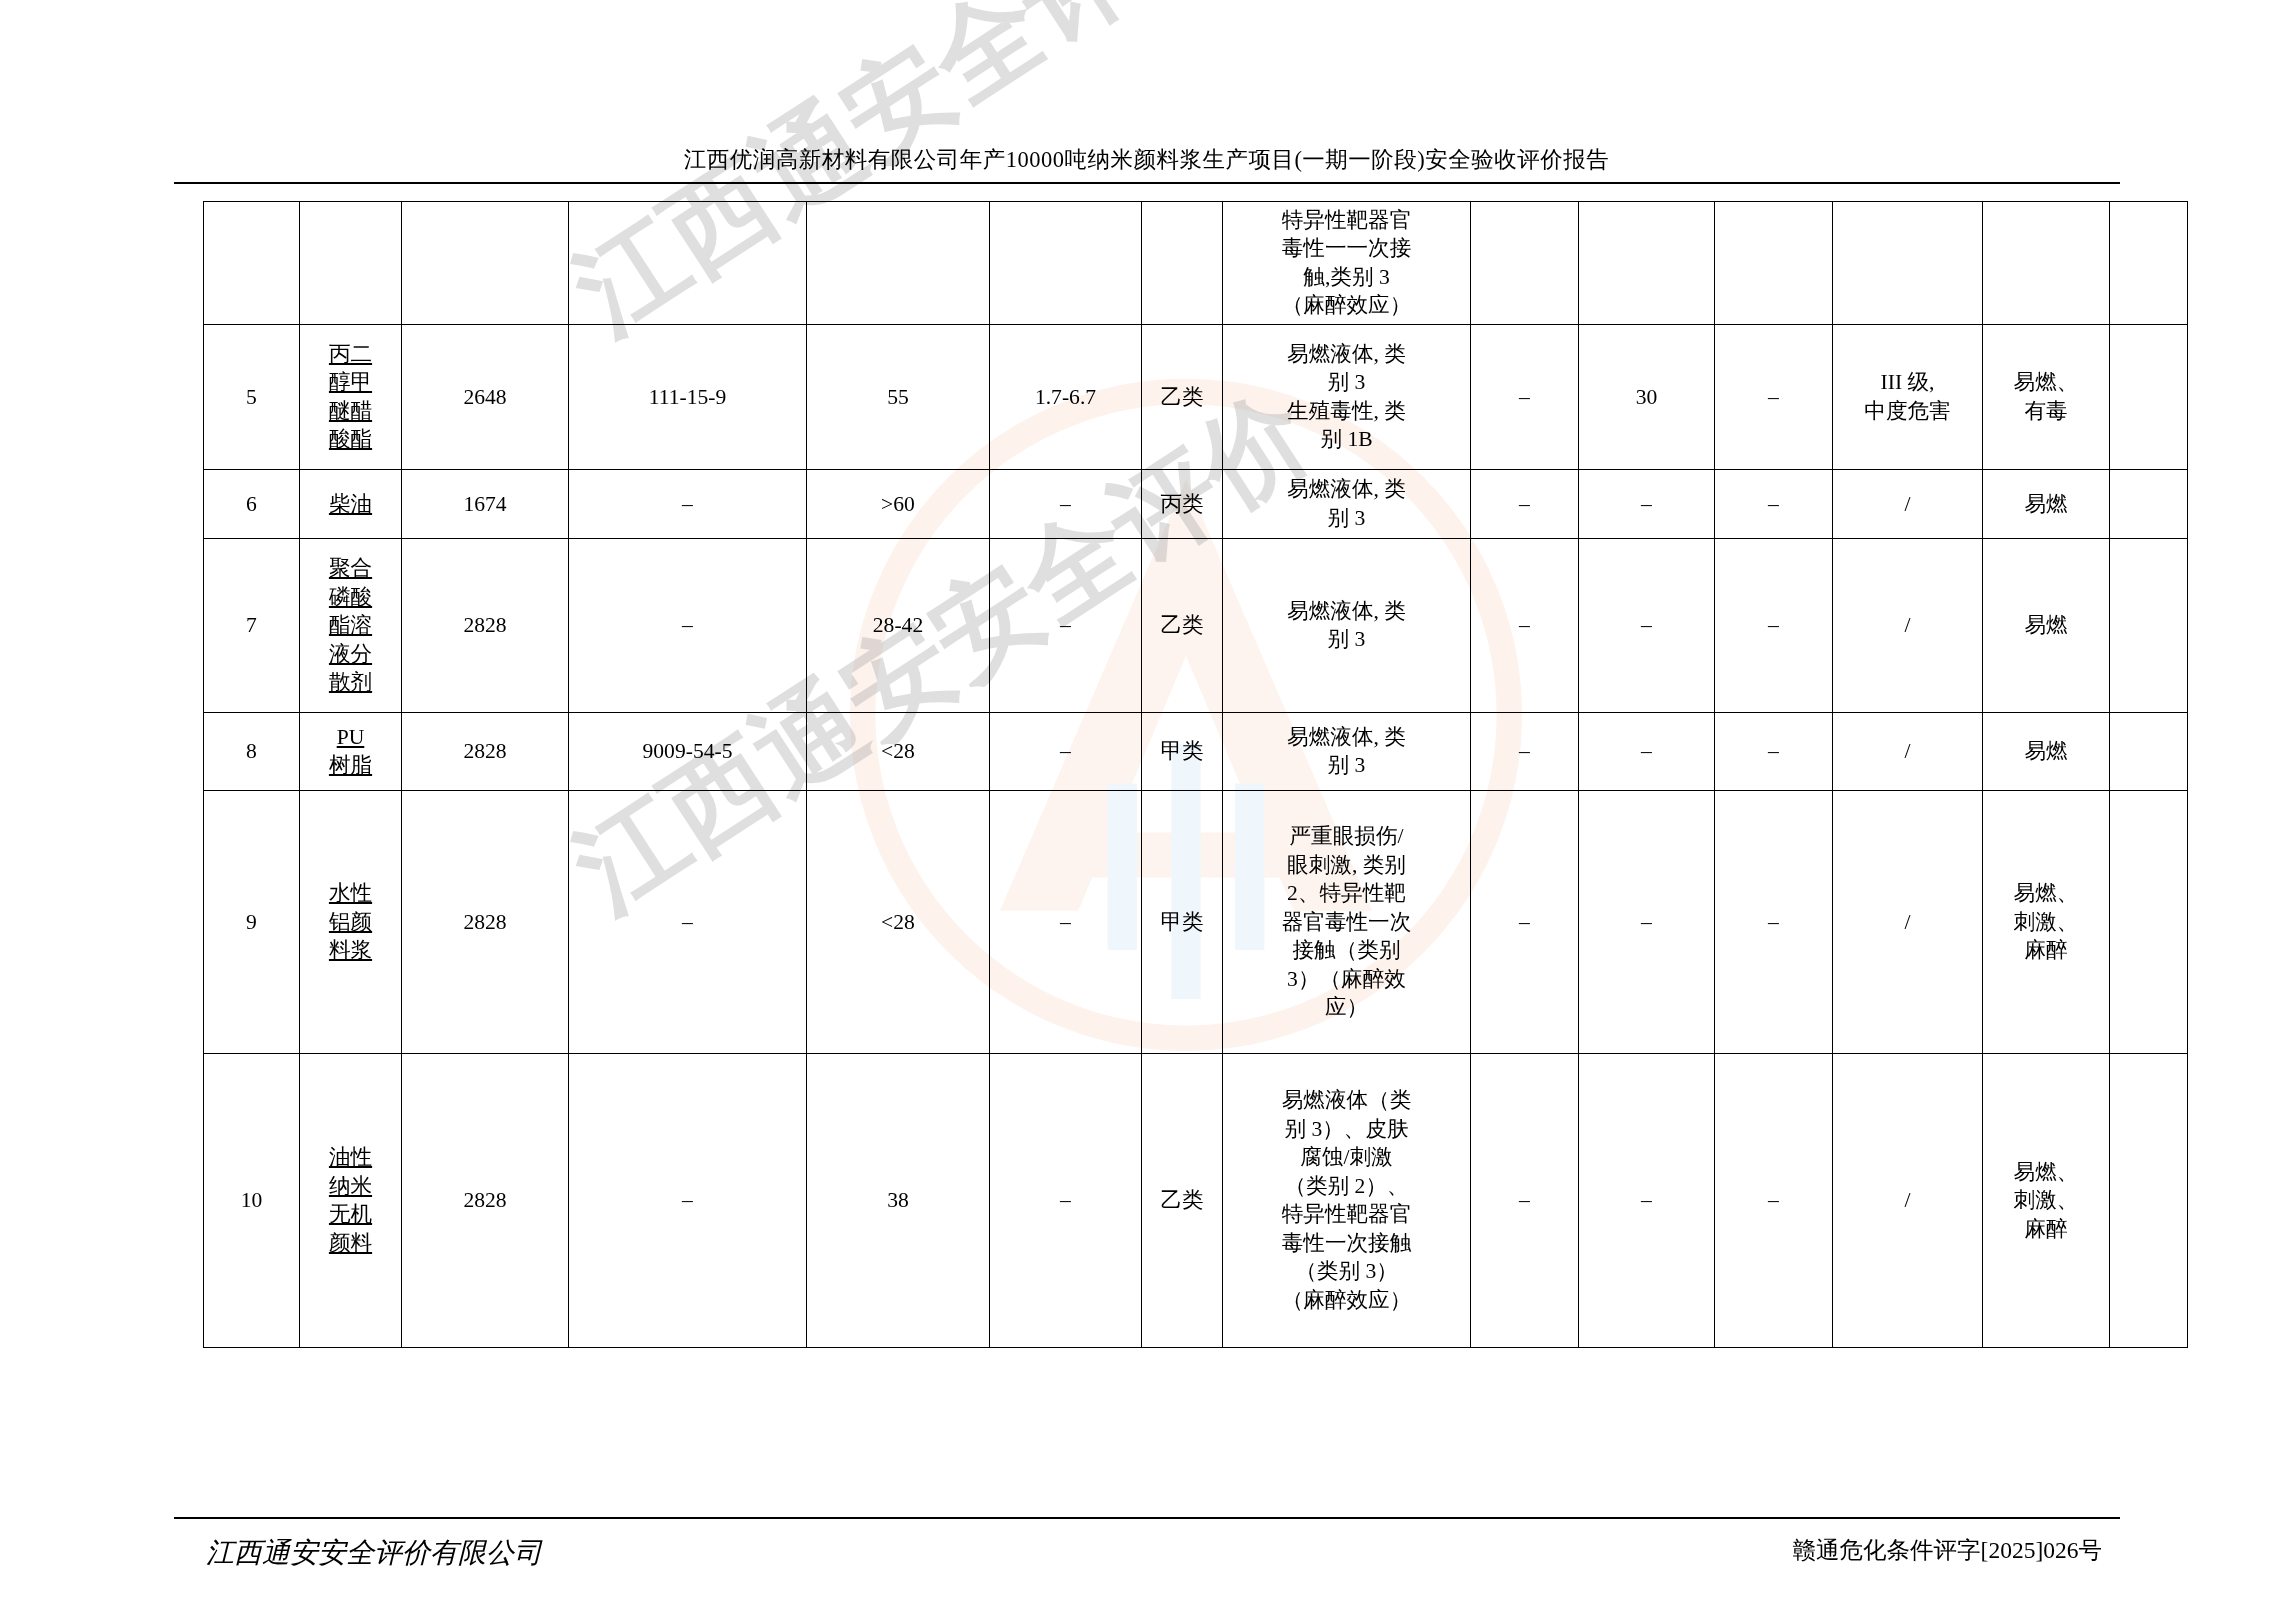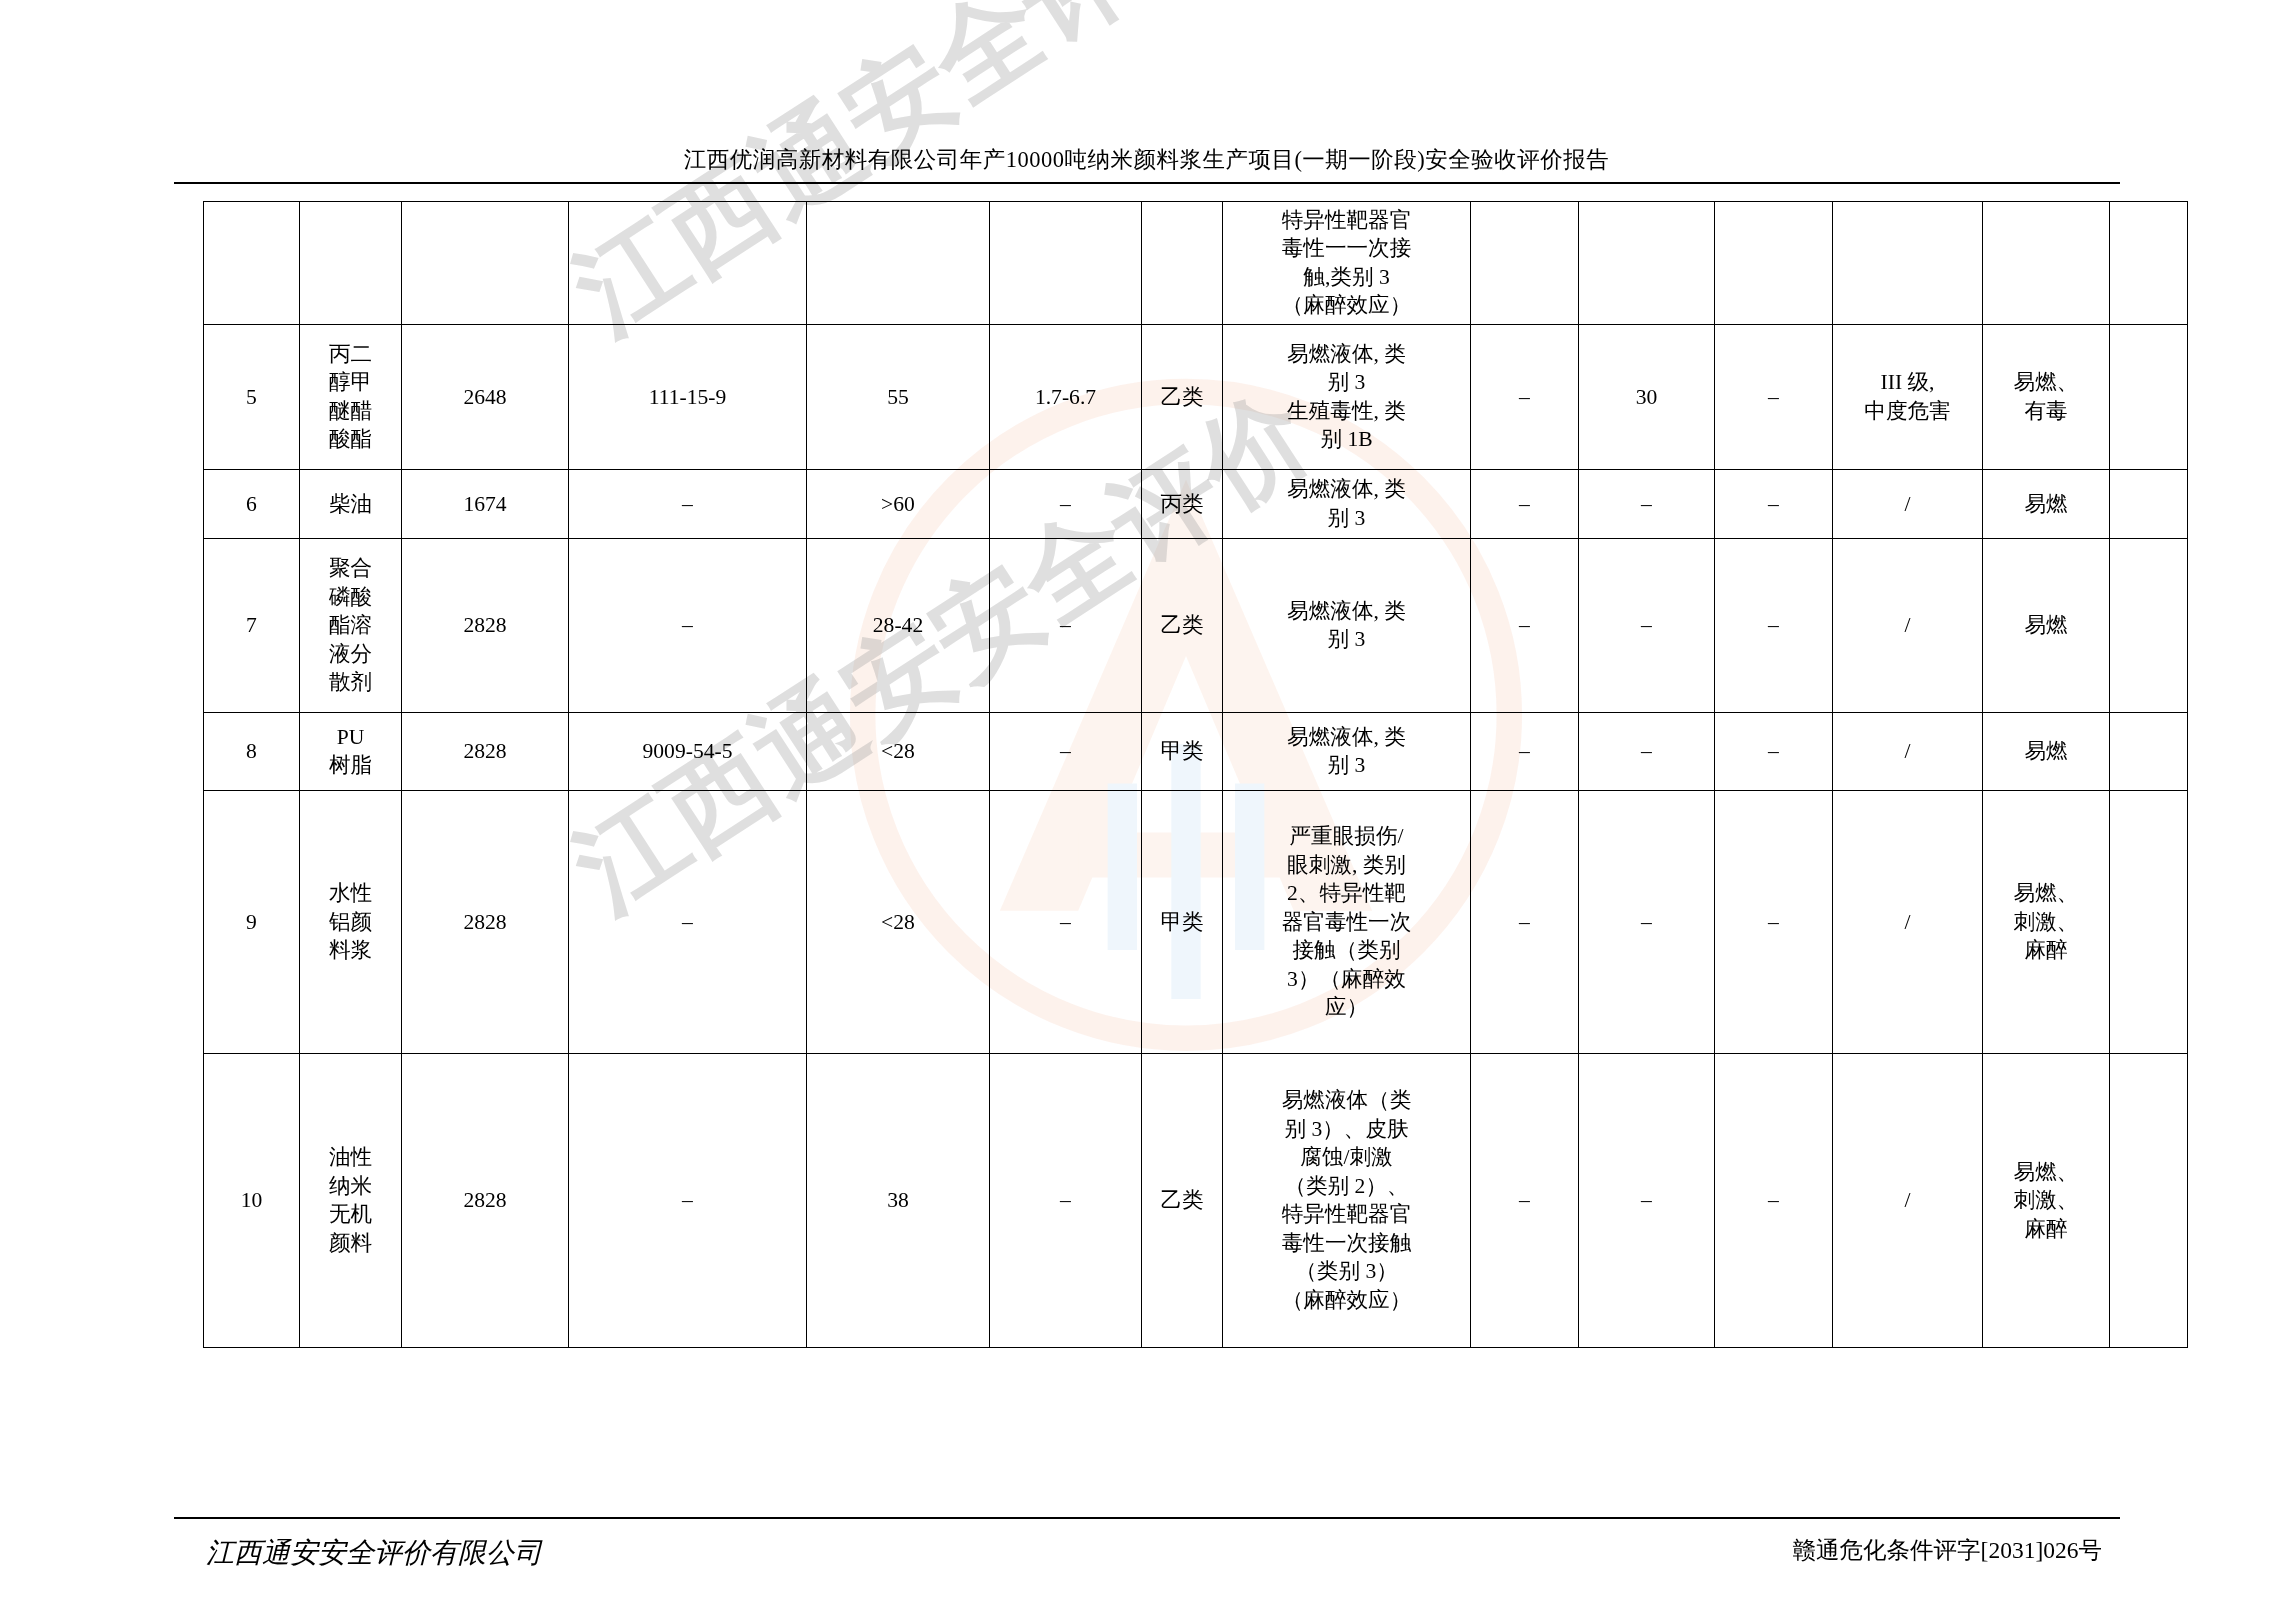--- a/index.html
+++ b/index.html
@@ -62,20 +62,21 @@
     text-align: center;
     vertical-align: middle;
     font-size: 21.6px;
     line-height: 1.32;
     padding: 3.9px 2.9px;
     font-family: "Liberation Serif", "DejaVu Serif", serif;
     background: transparent;
   }
   td.narrow-name {
     letter-spacing: 0px;
+    text-decoration: underline;
   }
   .cell-multiline {
     white-space: pre-line;
   }
 
   
   col.c-no     { width: 96px; }
   col.c-name   { width: 102px; }
   col.c-code   { width: 167px; }
   col.c-cas    { width: 238px; }
@@ -366,16 +367,16 @@
 麻醉</td>
           <td></td>
         </tr>
 
       </tbody>
     </table>
   </div>
 
   <div class="footer-rule"></div>
   <div class="footer-left">江西通安安全评价有限公司</div>
-  <div class="footer-right">赣通危化条件评字[2031]026号</div>
+  <div class="footer-right">赣通危化条件评字[2025]026号</div>
 
 </div>
 
 
 </body></html>

